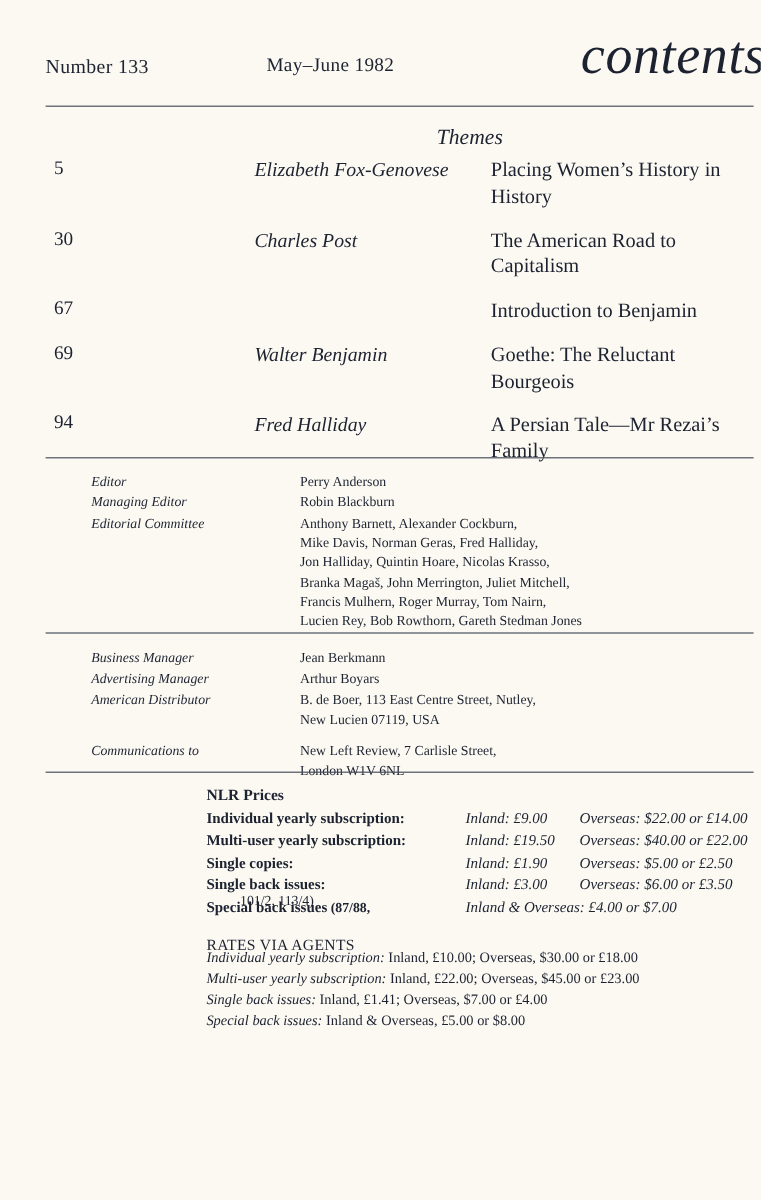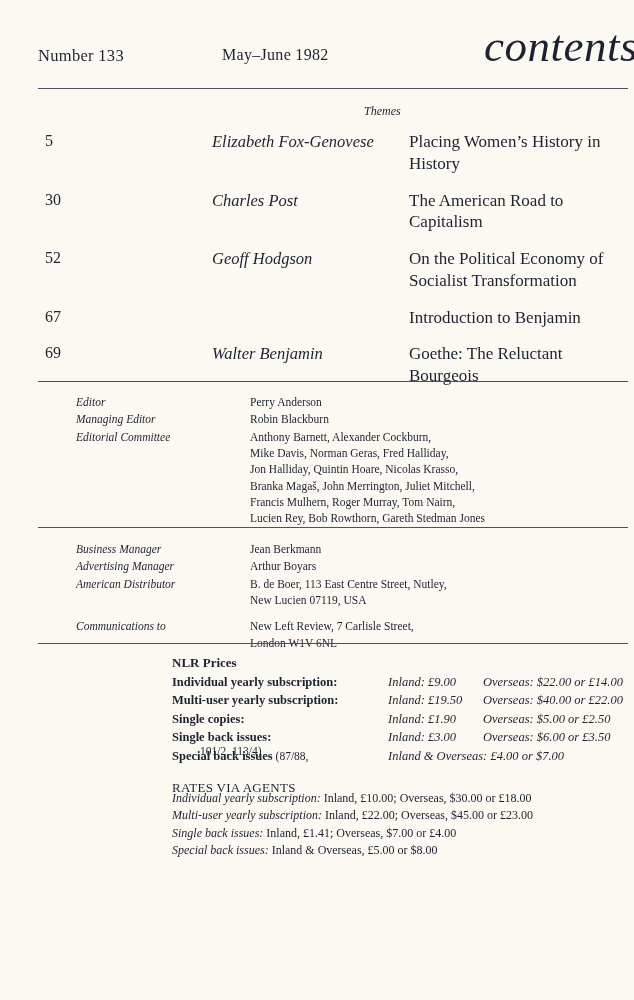--- a/index.html
+++ b/index.html
@@ -66,21 +66,21 @@
     position: absolute;
     left: 0;
     top: 104px;
     width: 634px;
   }
   .themes-head {
     position: absolute;
     left: 364px;
     top: 0;
     font-style: italic;
-    font-size: 12px;
+    font-size: 18px;
   }
   .toc {
     position: absolute;
     left: 0;
     top: 27px;
     width: 634px;
     border-collapse: collapse;
   }
   .toc td {
     vertical-align: top;
@@ -165,21 +165,21 @@
     width: 95px;
     font-style: italic;
   }
   .price-table td.p-overseas {
     font-style: italic;
   }
   .price-table td.p-both {
     font-style: italic;
   }
   .price-note {
-    font-weight: normal;
+    font-weight: bold;
     font-size: 11.5px;
   }
   .price-cont {
     position: absolute;
     left: 200px;
     top: 745px;
     font-size: 11.5px;
   }
 
   .agents {
@@ -228,33 +228,33 @@
             <td class="page-col">5</td>
             <td class="author-col">Elizabeth Fox-Genovese</td>
             <td class="title-col">Placing Women’s History in History</td>
           </tr>
           <tr>
             <td class="page-col">30</td>
             <td class="author-col">Charles Post</td>
             <td class="title-col">The American Road to Capitalism</td>
           </tr>
           <tr>
-            <td class="page-col">52</td>
-            <td class="author-col">Geoff Hodgson</td>
-            <td class="title-col">On the Political Economy of Socialist Transformation</td>
-          </tr>
-          <tr>
             <td class="page-col">67</td>
             <td class="author-col"></td>
             <td class="title-col">Introduction to Benjamin</td>
           </tr>
           <tr>
             <td class="page-col">69</td>
             <td class="author-col">Walter Benjamin</td>
             <td class="title-col">Goethe: The Reluctant Bourgeois</td>
+          </tr>
+          <tr>
+            <td class="page-col">94</td>
+            <td class="author-col">Fred Halliday</td>
+            <td class="title-col">A Persian Tale—Mr Rezai’s Family</td>
           </tr>
         </tbody>
     </table>
   </div>
 
   <div class="rule r2"></div>
 
   <div class="staff block-a">
     <table>
       <tbody id="editorial-body">

